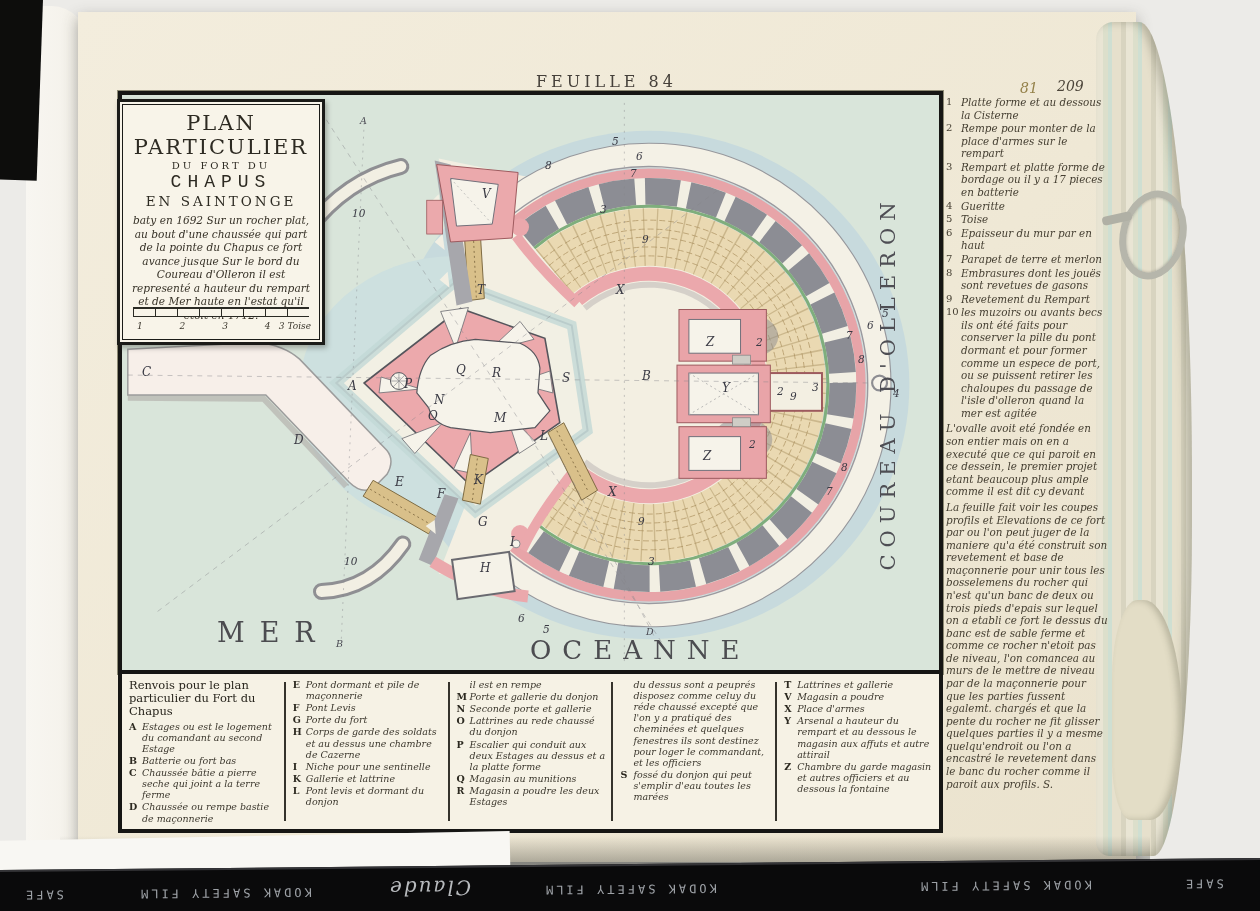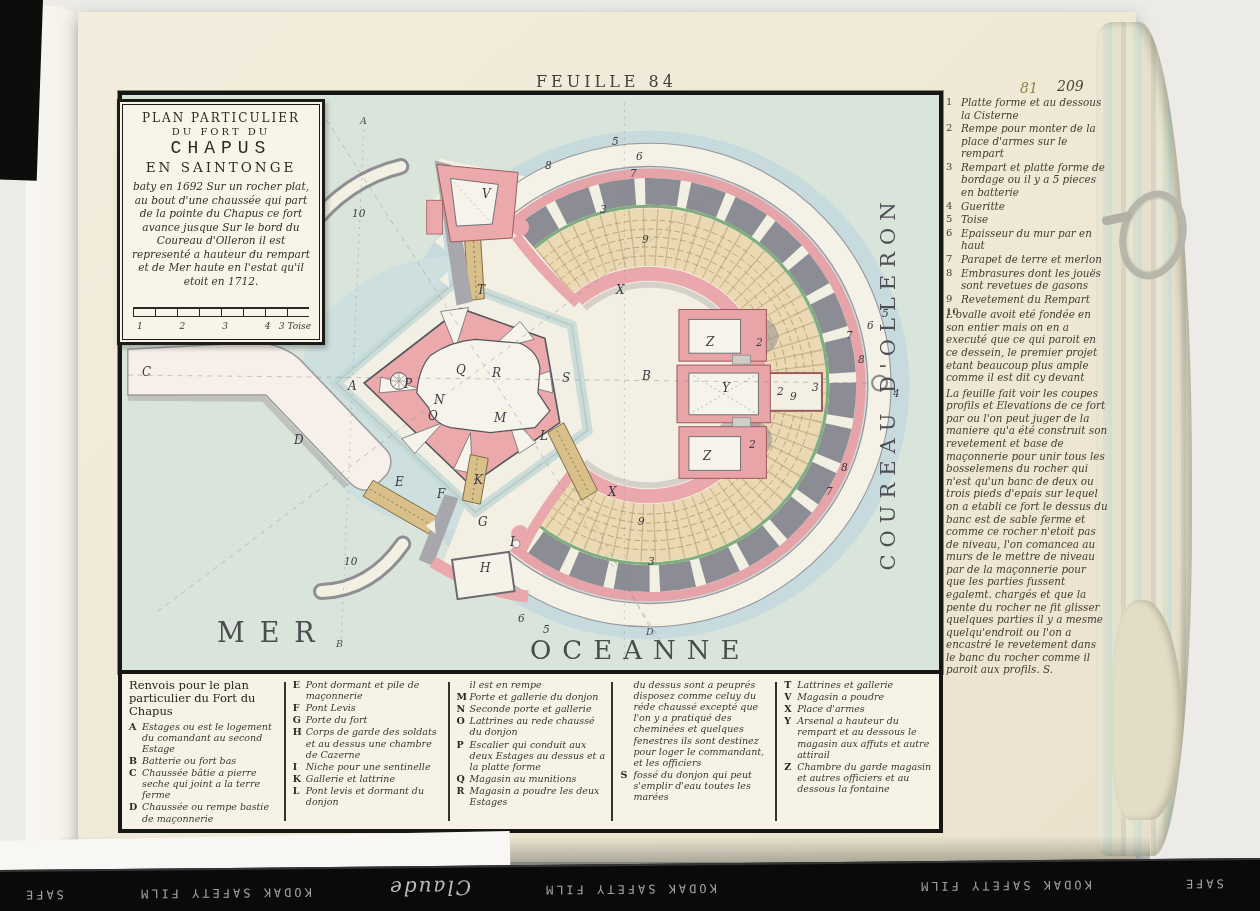--- a/index.html
+++ b/index.html
@@ -34,21 +34,21 @@
   .lbl.num{font-size:10.5px;}
   .lbl.sm{font-size:9.5px;color:#4c4c55;}
   .sea-mer{position:absolute;left:95px;top:522px;font-size:27px;letter-spacing:15px;color:#4c4c50;}
   .sea-oce{position:absolute;left:408px;top:518px;font-size:26px;letter-spacing:11px;color:#4c4c50;margin-top:22px;}
   .coureau{position:absolute;left:726px;top:0;width:80px;height:575px;display:flex;align-items:center;justify-content:center;}
   .coureau span{transform:rotate(-90deg);white-space:nowrap;font-size:21px;letter-spacing:7px;color:#4e4e54;}
 
   
   .cartouche{position:absolute;left:117px;top:99px;width:202px;height:240px;background:#f8f4e9;border:3px solid #1b1b18;box-shadow:2px 3px 5px rgba(50,50,40,.35);}
   .cart-in{position:absolute;inset:2px;border:1px solid #1b1b18;padding:6px 7px 0 7px;text-align:center;color:#2d2a22;}
-  .ct1{font-size:12px;letter-spacing:2px;}
+  .ct1{font-size:21px;letter-spacing:2px;}
   .ct2{font-size:10px;letter-spacing:3px;margin-top:1px;}
   .ct3{font-size:18px;letter-spacing:6px;margin-top:1px;font-family:Liberation Mono, monospace;}
   .ct4{font-size:13.5px;letter-spacing:3px;margin-top:1px;}
   .cdesc{font:italic 10.6px/1.28 "DejaVu Serif",serif;text-align:center;margin-top:5px;color:#363127;}
   .scalebar{position:absolute;left:10px;right:10px;bottom:22px;height:7px;border-top:2px solid #2a2a24;border-bottom:1px solid #2a2a24;background:repeating-linear-gradient(90deg,#2a2a24 0 1.5px,#f8f4e9 1.5px 22px);}
   .scalenums{position:absolute;left:14px;bottom:8px;font:italic 9px "DejaVu Serif",serif;letter-spacing:17px;color:#3a362c;}
   .scalelab{position:absolute;right:8px;bottom:8px;font:italic 9px "DejaVu Serif",serif;color:#3a362c;}
 
   
   .legend-bottom{position:absolute;left:118px;top:674px;width:817px;background:#f6f2e5;border:4px solid #161614;border-top:none;display:flex;min-height:124px;}
@@ -312,28 +312,28 @@
       <div class="ble"><span class="l">V</span><span>Magasin a poudre</span></div>
       <div class="ble"><span class="l">X</span><span>Place d'armes</span></div>
       <div class="ble"><span class="l">Y</span><span>Arsenal a hauteur du rempart et au dessous le magasin aux affuts et autre attirail</span></div>
       <div class="ble"><span class="l">Z</span><span>Chambre du garde magasin et autres officiers et au dessous la fontaine</span></div>
     </div>
   </div>
 
   <div class="legend-right">
     <div class="rce"><span class="n">1</span><span>Platte forme et au dessous la Cisterne</span></div>
     <div class="rce"><span class="n">2</span><span>Rempe pour monter de la place d'armes sur le rempart</span></div>
-    <div class="rce"><span class="n">3</span><span>Rempart et platte forme de bordage ou il y a 5 pieces en batterie</span></div>
+    <div class="rce"><span class="n">3</span><span>Rempart et platte forme de bordage ou il y a 17 pieces en batterie</span></div>
     <div class="rce"><span class="n">4</span><span>Gueritte</span></div>
     <div class="rce"><span class="n">5</span><span>Toise</span></div>
     <div class="rce"><span class="n">6</span><span>Epaisseur du mur par en haut</span></div>
     <div class="rce"><span class="n">7</span><span>Parapet de terre et merlon</span></div>
     <div class="rce"><span class="n">8</span><span>Embrasures dont les jouës sont revetues de gasons</span></div>
     <div class="rce"><span class="n">9</span><span>Revetement du Rempart</span></div>
-    <div class="rce"><span class="n">10</span></div>
+    <div class="rce"><span class="n">10</span><span>les muzoirs ou avants becs ils ont été faits pour conserver la pille du pont dormant et pour former comme un espece de port, ou se puissent retirer les chaloupes du passage de l'isle d'olleron quand la mer est agitée</span></div>
     <div class="rcp">L'ovalle avoit eté fondée en son entier mais on en a executé que ce qui paroit en ce dessein, le premier projet etant beaucoup plus ample comme il est dit cy devant</div>
     <div class="rcp">La feuille      fait voir les coupes profils et Elevations de ce fort par ou l'on peut juger de la maniere qu'a été construit son revetement et base de maçonnerie pour unir tous les bosselemens du rocher qui n'est qu'un banc de deux ou trois pieds d'epais sur lequel on a etabli ce fort le dessus du banc est de sable ferme et comme ce rocher n'etoit pas de niveau, l'on comancea au murs de le mettre de niveau par de la maçonnerie pour que les parties fussent egalemt. chargés et que la pente du rocher ne fit glisser quelques parties il y a mesme quelqu'endroit ou l'on a encastré le revetement dans le banc du rocher comme il paroit aux profils. S.</div>
   </div>
 
   <div class="page-shadow"></div>
   <div class="white-wedge"></div>
   <div class="film-strip">
     <span style="left:35px">SAFE</span>
     <span style="left:150px">KODAK SAFETY FILM</span>
     <span class="script" style="left:400px;top:8px">Claude</span>

